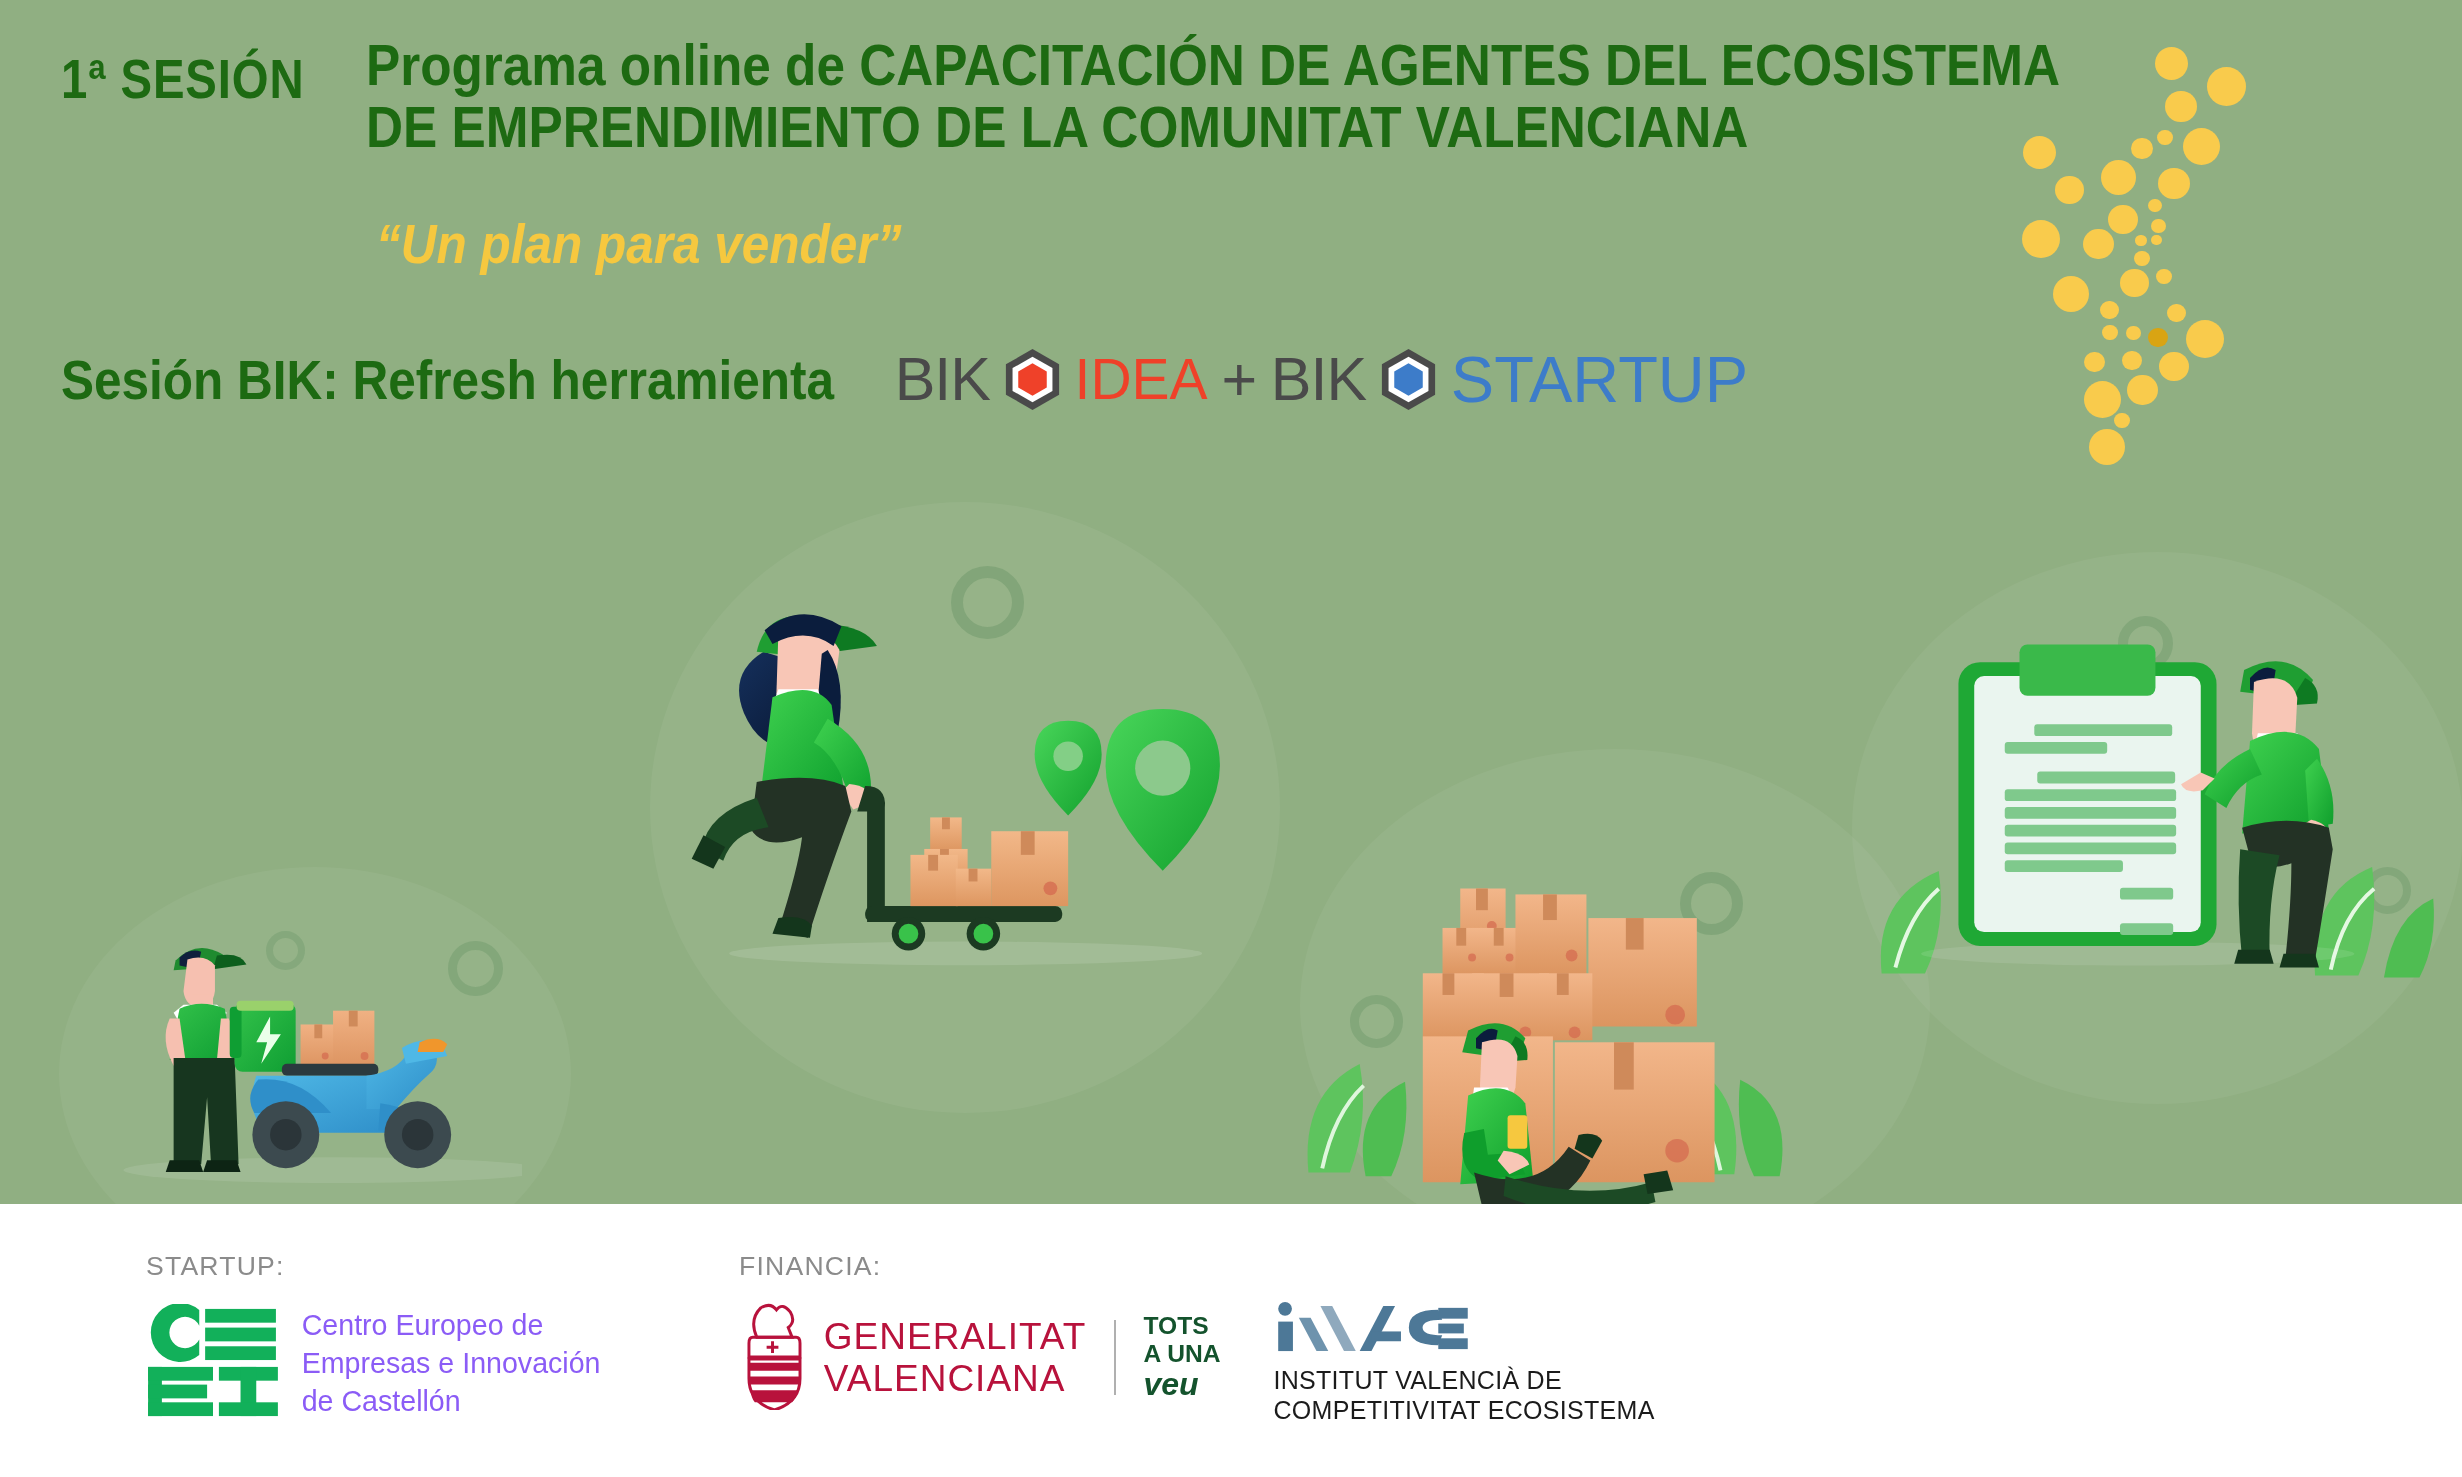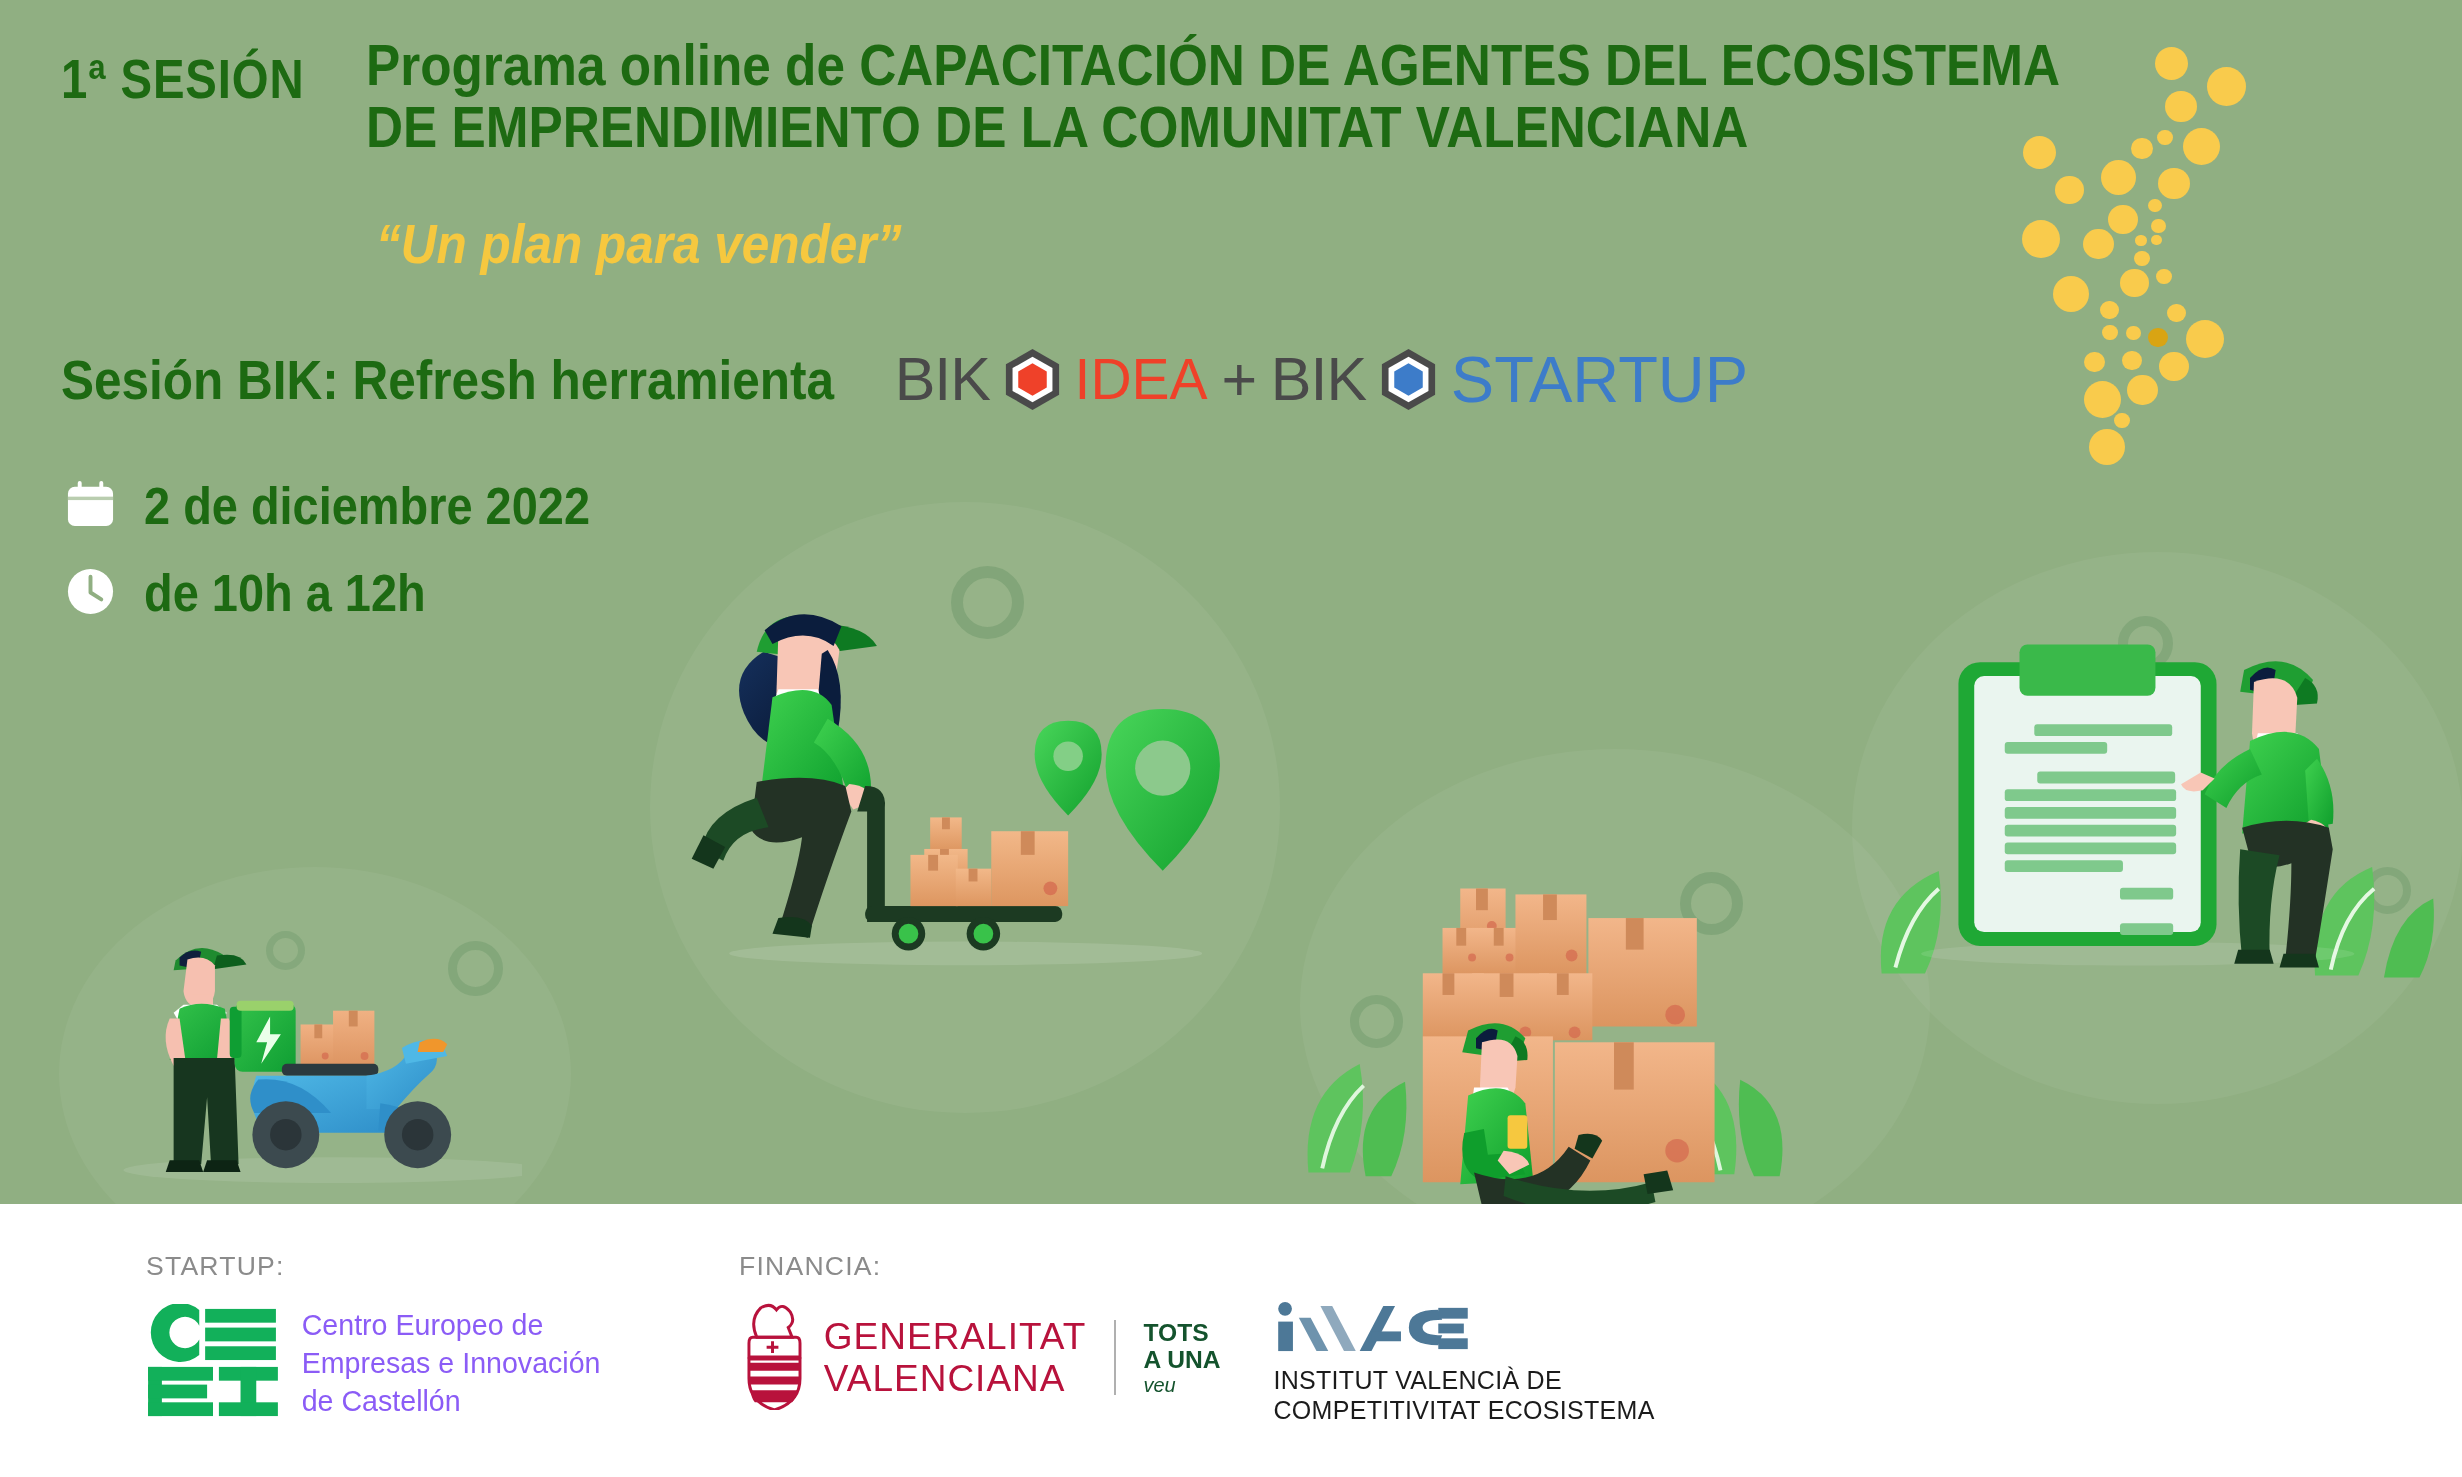--- a/index.html
+++ b/index.html
@@ -105,21 +105,21 @@
   .gv-block { display:flex; align-items:center; gap:15.8px; margin-top:19.7px; }
   .gv-words {
     font-family:"Liberation Sans", sans-serif;
     font-size:37px; line-height:1.12; color:#b8123c; letter-spacing:1px;
   }
   .gv-div { width:2px; height:75px; background:#b0b0b0; margin:0 11.8px; }
   .tots {
     font-family:"Liberation Sans", sans-serif;
     font-weight:bold; font-size:24.6px; line-height:1.12; color:#14532d;
   }
-  .tots .veu { font-style:italic; font-size:20px; font-weight:normal; }
+  .tots .veu { font-style:italic; font-size:32px; font-weight:bold; }
   .ivace-block { margin-top:17.7px; }
   .ivace-sub {
     font-family:"Liberation Sans Narrow","Liberation Sans",sans-serif;
     font-size:25px; line-height:1.22; color:#1b1b1b; letter-spacing:0.3px;
     margin-top:5.9px;
   }
 </style>
 </head>
 <body>
 
@@ -174,42 +174,20 @@
         <svg class="hexicon" viewBox="0 0 60 66">
           <polygon points="30,1 58,17 58,49 30,65 2,49 2,17" fill="#4a4a4a"></polygon>
           <polygon points="30,9 51,21 51,45 30,57 9,45 9,21" fill="#ffffff"></polygon>
           <polygon points="30,16 45,24.5 45,41.5 30,50 15,41.5 15,24.5" fill="#3d7cc9"></polygon>
         </svg>
       </span>
 
       <span class="bik-startup">STARTUP</span>
     </div>
 
-    <div class="meta">
-      <div class="meta-row">
-        <span>
-          <svg class="meta-icon" viewBox="0 0 52 52">
-            <rect x="3" y="8" width="46" height="40" rx="7" fill="#ffffff"></rect>
-            <rect x="3" y="18" width="46" height="3.5" fill="#b9cdaf"></rect>
-            <rect x="13" y="2" width="4" height="11" rx="2" fill="#ffffff"></rect>
-            <rect x="35" y="2" width="4" height="11" rx="2" fill="#ffffff"></rect>
-          </svg>
-        </span>
-        <span class="meta-text">2 de diciembre 2022</span>
-      </div>
-      <div class="meta-row">
-        <span>
-          <svg class="meta-icon" viewBox="0 0 52 52">
-            <circle cx="26" cy="26" r="23" fill="#ffffff"></circle>
-            <path d="M26 11 L26 27 L37 34" stroke="#90af82" stroke-width="4" fill="none" stroke-linecap="round" stroke-linejoin="round"></path>
-          </svg>
-        </span>
-        <span class="meta-text">de 10h a 12h</span>
-      </div>
-    </div>
 
     <div class="dots">
       <div class="dot" style="left:165px; top:27.6px;  width:33px; height:33px;"></div>
       <div class="dot" style="left:217px; top:47px;  width:39px; height:39px;"></div>
       <div class="dot" style="left:175px; top:71px;  width:31.5px; height:31.5px;"></div>
       <div class="dot" style="left:193px; top:108px; width:37px; height:37px;"></div>
       <div class="dot" style="left:167px; top:110px; width:15.8px; height:15.8px;"></div>
       <div class="dot" style="left:141px; top:118px; width:21.7px; height:21.7px;"></div>
       <div class="dot" style="left:32.5px;  top:116px; width:33px; height:33px;"></div>
       <div class="dot" style="left:111px; top:140px; width:35px; height:35px;"></div>

